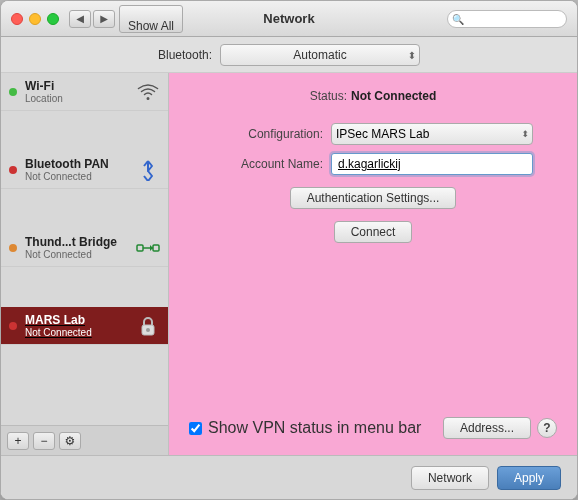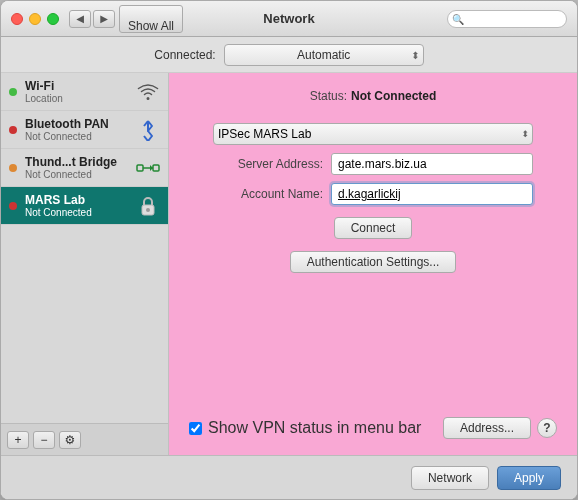--- a/index.html
+++ b/index.html
@@ -180,33 +180,35 @@
     }
 
     
     .sidebar {
       width: 168px;
       background: #d8d8d8;
       border-right: 1px solid #c0c0c0;
       display: flex;
       flex-direction: column;
       overflow-y: auto;
+      gap: 40px;
     }
 
     .sidebar-item {
       display: flex;
       align-items: center;
       padding: 6px 8px;
       cursor: pointer;
       border-bottom: 1px solid #ccc;
       gap: 8px;
     }
 
     .sidebar-item.active {
-      background: #0f766e;
+      background: #7f1d1d;
+      text-decoration: underline;
     }
 
     .sidebar-item.active .item-name,
     .sidebar-item.active .item-status {
       color: #fff;
     }
 
     .item-info {
       flex: 1;
     }
@@ -499,21 +501,21 @@
     <span class="title-text">Network</span>
     <div class="search-box">
       <div class="search-wrapper">
         <span class="search-icon-inner">🔍</span>
         <input class="search-input" type="text" style="">
       </div>
     </div>
   </div>
 
   <div class="location-bar">
-    <span class="location-label">Connected:</span>
+    <span class="location-label">Bluetooth:</span>
     <div class="location-select-wrapper">
       <select class="location-select">
         <option>Automatic</option>
       </select>
     </div>
   </div>
 
   <div class="main-content">
 
     <div class="sidebar">
@@ -593,43 +595,40 @@
     <div class="detail-pane">
 
       <div class="status-row">
         <span class="status-label">Status:</span>
         <span class="status-value">Not Connected</span>
       </div>
 
       <div class="form-area">
 
         <div class="form-row">
+          <span class="form-label">Configuration:</span>
           <div class="form-select-wrapper">
             <select class="form-select">
               <option>IPSec MARS Lab</option>
             </select>
           </div>
         </div>
 
-        <div class="form-row">
-          <span class="form-label">Server Address:</span>
-          <input class="form-input" type="text" value="gate.mars.biz.ua" style="">
-        </div>
 
         <div class="form-row">
           <span class="form-label">Account Name:</span>
           <input class="form-input focused" type="text" value="d.kagarlickij" style="">
         </div>
 
         <div class="btn-row">
+          <button class="mac-btn">Authentication Settings...</button>
+        </div>
+
+        <div class="btn-row">
           <button class="mac-btn">Connect</button>
-        </div>
-
-        <div class="btn-row">
-          <button class="mac-btn">Authentication Settings...</button>
         </div>
       </div>
 
       <div class="spacer"></div>
 
       <div class="bottom-section">
         <div class="checkbox-row">
           <input class="checkbox-input" type="checkbox" id="vpn-check" checked="" style="">
           <label class="checkbox-label" for="vpn-check">Show VPN status in menu bar</label>
         </div>

